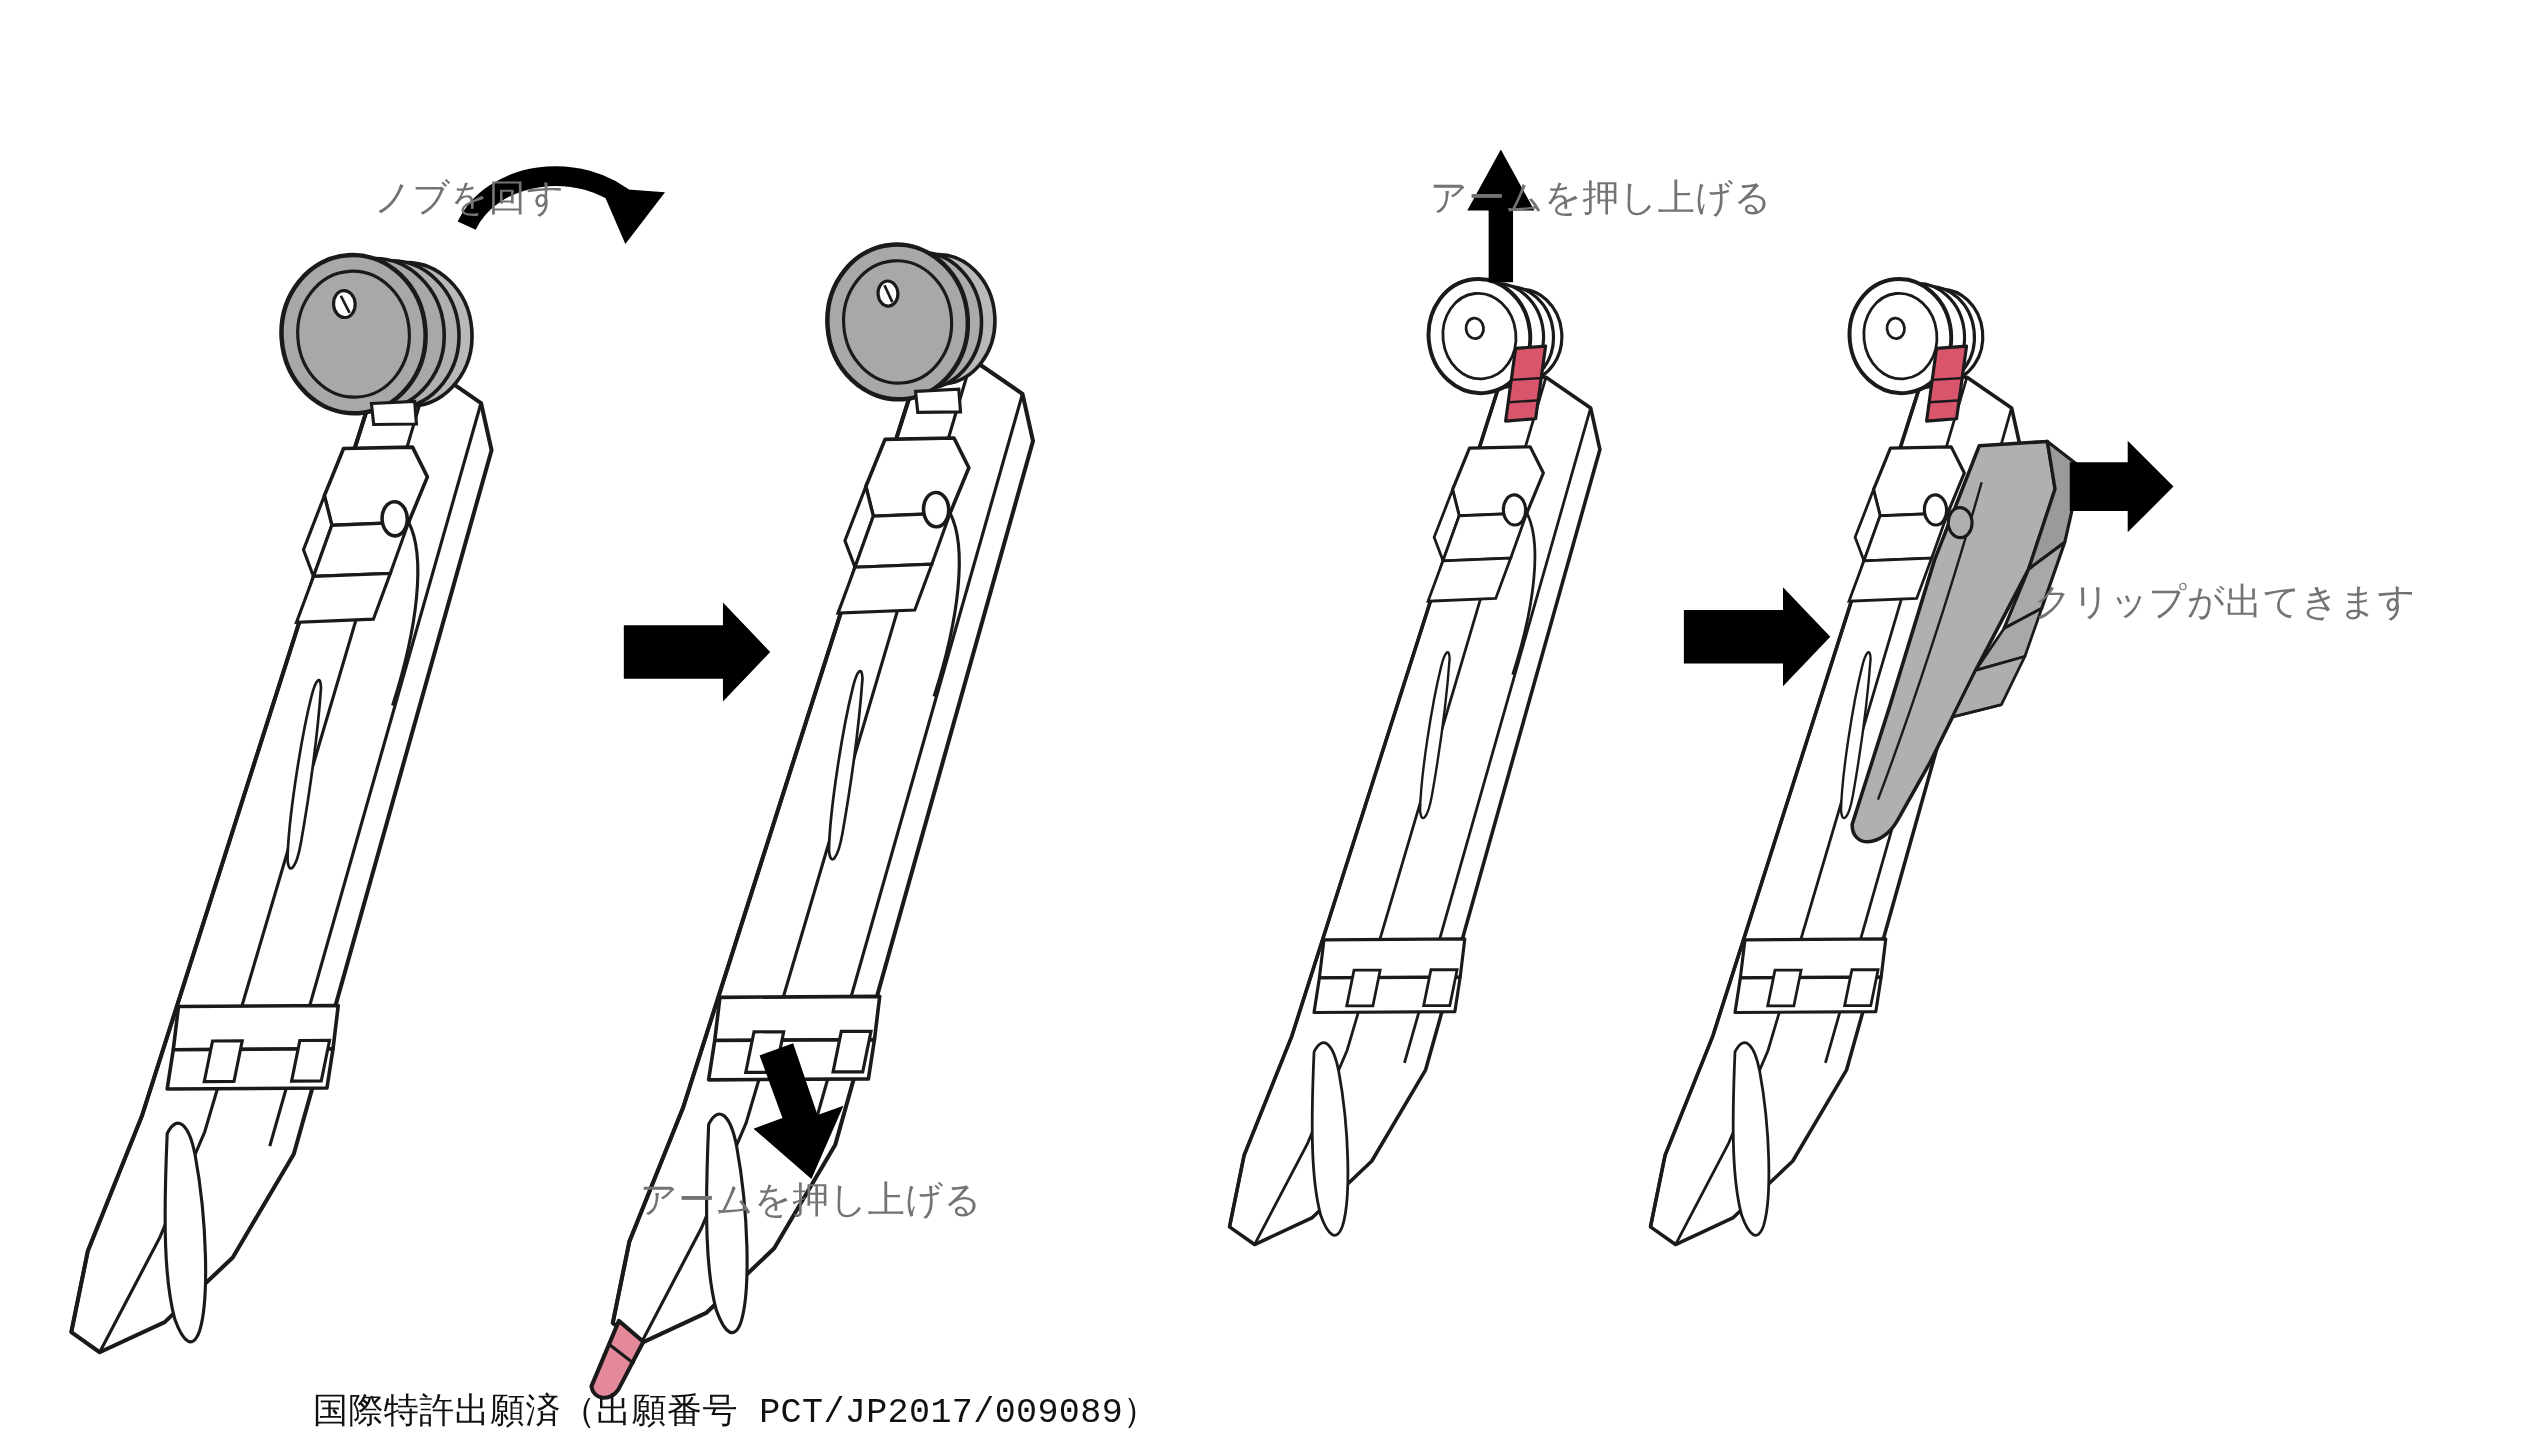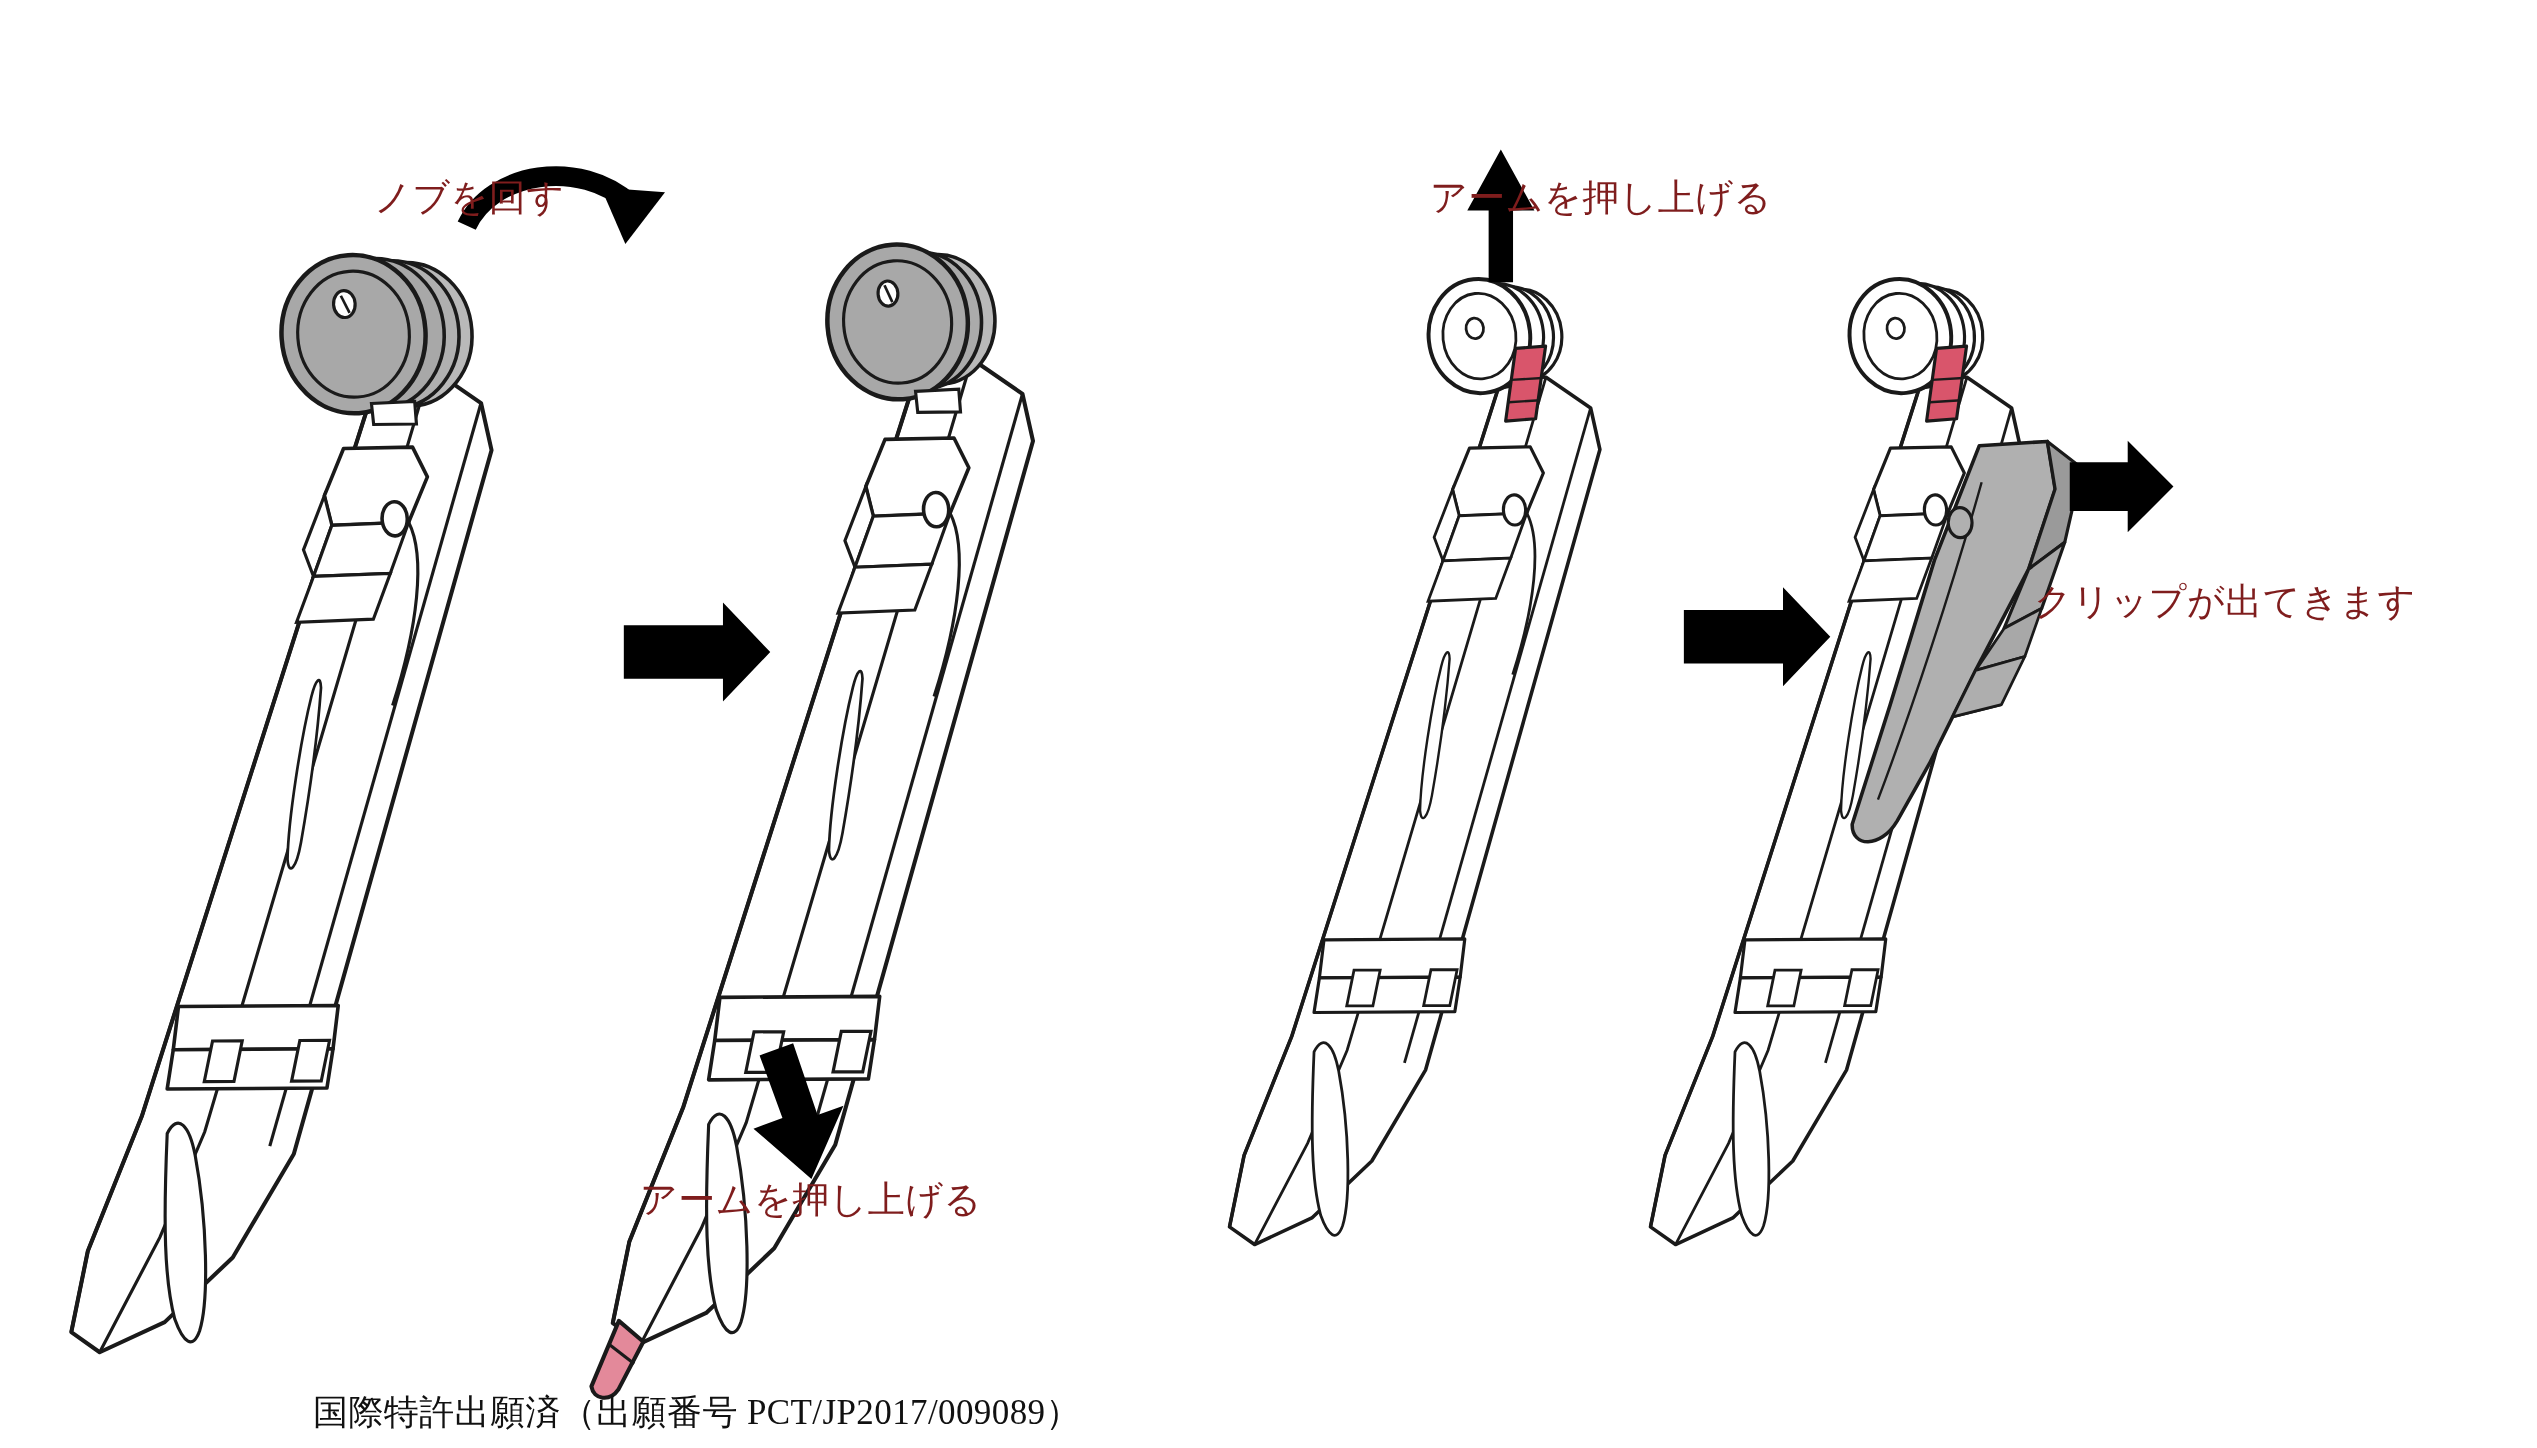--- a/index.html
+++ b/index.html
@@ -22,28 +22,28 @@
     width: 2538px;
     height: 1449px;
   }
 
   
   .label {
     position: absolute;
     font-family: "DejaVu Sans", "Liberation Sans", sans-serif;
     font-size: 37px;
     line-height: 1.15;
-    color: #7f1d1d;
+    color: #737373;
     white-space: nowrap;
     letter-spacing: 0.4px;
   }
 
   .caption {
     position: absolute;
-    font-family: Liberation Serif, serif;
+    font-family: Liberation Mono, monospace;
     font-size: 35px;
     line-height: 1.2;
     color: #111111;
     white-space: nowrap;
     letter-spacing: 0.4px;
   }
 
   #lbl-turn-knob    { left: 374px;  top: 177px; }
   #lbl-pen-tip-out  { left: 640px;  top: 1179px; }
   #lbl-push-arm     { left: 1430px; top: 177px; }

